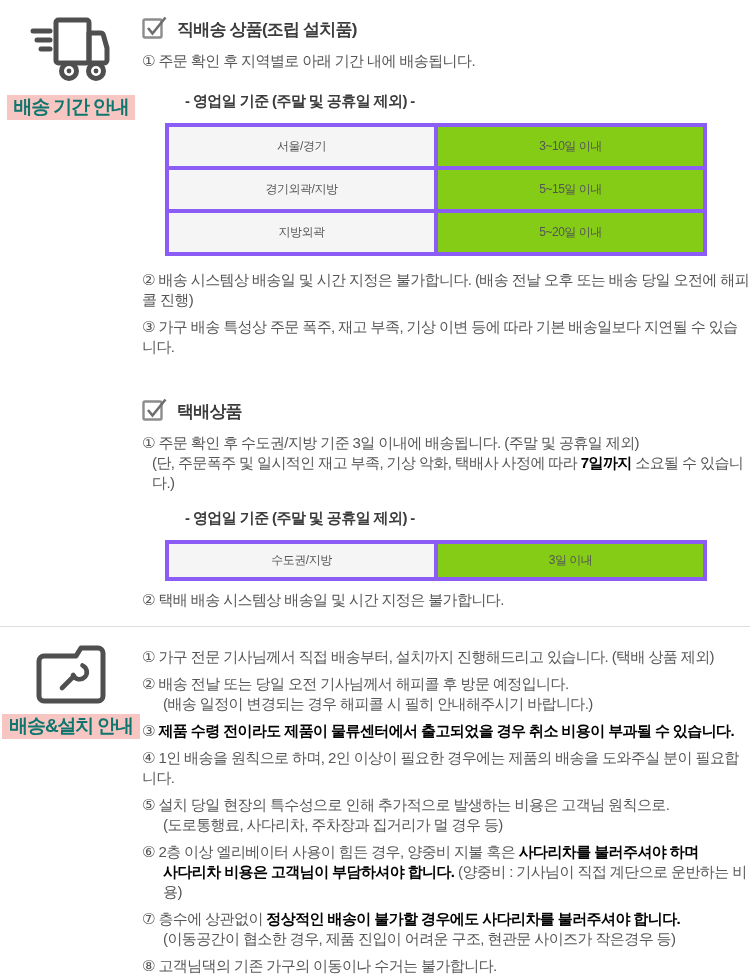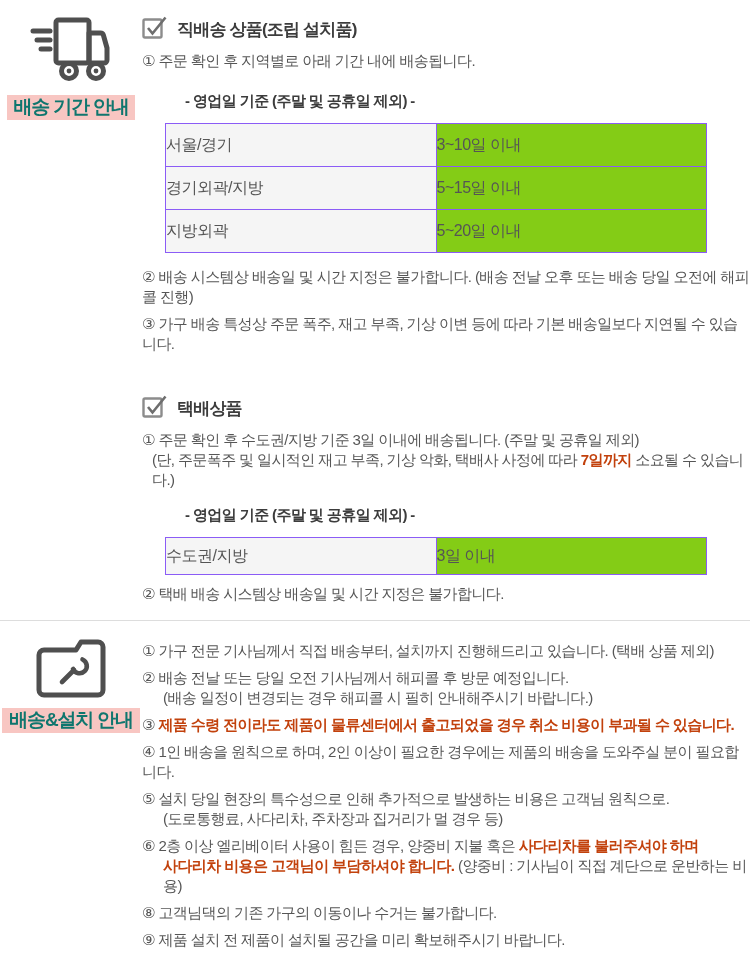--- a/index.html
+++ b/index.html
@@ -28,34 +28,34 @@
   .hd1 { margin-top:16px; }
   .hd2 { margin-top:41px; }
 
   .line { line-height:20px; }
   .mt9  { margin-top:9px; }
   .sub-title { margin-top:21px; margin-left:43px; font-weight:bold; color:#3c3c3c; }
   .sub-title2 { margin-top:16px; }
 
   table.period { border-collapse:collapse; margin:12px 0 0 23px; width:542px; }
   table.period td {
-    border:1px solid #8b5cf6; text-align:left;
-    font-size:16px; color:#555; letter-spacing:-0.5px;
+    border:4px solid #8b5cf6; text-align:center;
+    font-size:12px; color:#555; letter-spacing:-0.5px;
   }
   table.t1 td { height:43px; }
   table.t2 td { height:37px; }
   td.region { background:#f5f5f5; width:50%; }
   td.period-val { background:#84cc16; }
 
   .note-first { margin-top:14px; }
   .note { margin-top:7px; }
   .indent10 { padding-left:10px; }
   .indent21 { padding-left:21px; }
 
-  .red { color:#c2410c; font-weight:bold; }
+  .red { color:#000000; font-weight:bold; }
 
   .divider { border:none; border-top:1px solid #dddddd; height:0; margin-top:16px; }
 
   .content2 { padding-top:20px; }
   .item { margin-bottom:7px; }
 </style>
 </head>
 <body>
 
 <div class="section">
@@ -186,20 +186,24 @@
     <div class="item">
       <div class="line">⑤ 설치 당일 현장의 특수성으로 인해 추가적으로 발생하는 비용은 고객님 원칙으로.</div>
       <div class="line indent21">(도로통행료, 사다리차, 주차장과 집거리가 멀 경우 등)</div>
     </div>
 
     <div class="item">
       <div class="line"><span>⑥ 2층 이상 엘리베이터 사용이 힘든 경우, 양중비 지불 혹은 </span><span class="red">사다리차를 불러주셔야 하며</span></div>
       <div class="line indent21"><span class="red">사다리차 비용은 고객님이 부담하셔야 합니다.</span><span> (양중비 : 기사님이 직접 계단으로 운반하는 비용)</span></div>
     </div>
 
+    <div class="item">
+      <div class="line"><span>⑦ 층수에 상관없이 </span><span class="red">정상적인 배송이 불가할 경우에도 사다리차를 불러주셔야 합니다.</span></div>
+      <div class="line indent21">(이동공간이 협소한 경우, 제품 진입이 어려운 구조, 현관문 사이즈가 작은경우 등)</div>
+    </div>
 
     <div class="item">
       <div class="line">⑧ 고객님댁의 기존 가구의 이동이나 수거는 불가합니다.</div>
     </div>
 
     <div class="item">
       <div class="line">⑨ 제품 설치 전 제품이 설치될 공간을 미리 확보해주시기 바랍니다.</div>
     </div>
 
   </div>

